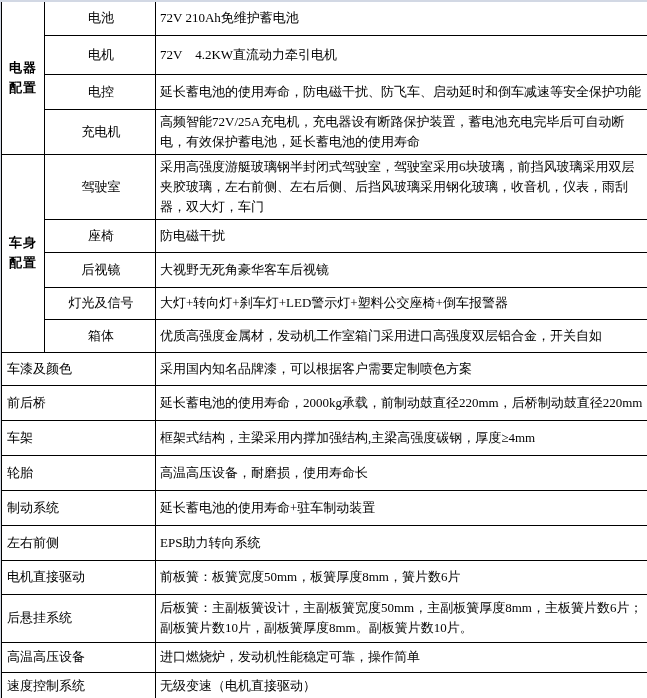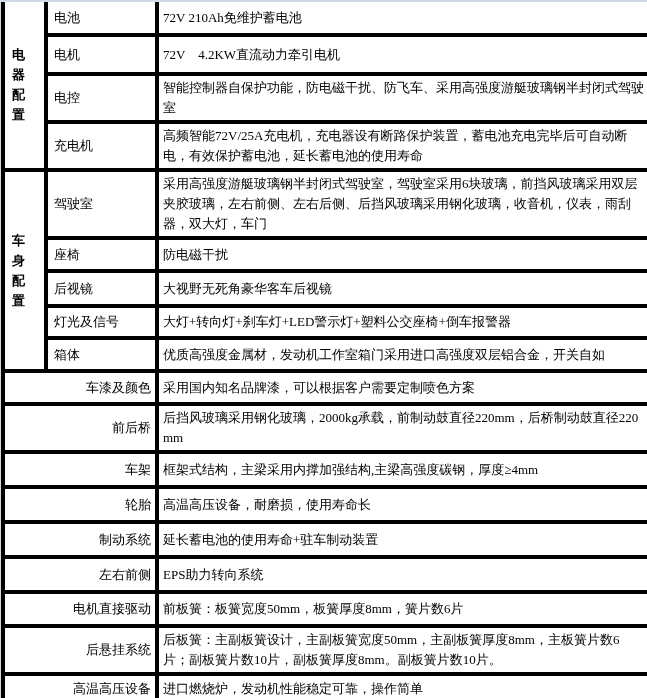--- a/index.html
+++ b/index.html
@@ -23,43 +23,44 @@
     border-left: 1px solid #d2d8e4;
     border-bottom: 2px solid #d2d8e4;
   }
   table.spec-table {
     border-collapse: collapse;
     table-layout: fixed;
     width: 646px;
     font-size: 13px;
   }
   table.spec-table td {
-    border: 4px solid #000000;
+    border: 1px solid #000000;
     vertical-align: middle;
     overflow: hidden;
     box-sizing: border-box;
   }
   
   tr.first-row td { border-top: none; }
   tr.last-row td  { border-bottom: none; }
-  td.cell-group, td.cell-label-merged { border-left: none; text-align: right; }
+  td.cell-group, td.cell-label-merged { border-left: none; }
 
   td.cell-group {
     width: 42px;
     text-align: left;
     font-weight: bold;
     padding: 0 7px;
     line-height: 20px;
     word-break: break-all;
     letter-spacing: 1px;
   }
   td.cell-label {
     width: 111px;
     padding: 2px 4px 2px 6px;
     line-height: 18px;
+    text-align: center;
   }
   td.cell-label-merged {
     padding: 2px 4px 2px 5px;
     line-height: 18px;
   }
   td.cell-value {
     padding: 2px 3px 2px 4px;
     line-height: 20px;
     white-space: pre-wrap;
     word-break: break-all;
@@ -81,21 +82,21 @@
           <td class="cell-group" rowspan="4">电器配置</td>
           <td class="cell-label">电池</td>
           <td class="cell-value">72V 210Ah免维护蓄电池</td>
         </tr>
         <tr style="height:39px">
           <td class="cell-label">电机</td>
           <td class="cell-value">72V    4.2KW直流动力牵引电机</td>
         </tr>
         <tr style="height:35px">
           <td class="cell-label">电控</td>
-          <td class="cell-value">智能控制器自保护功能，防电磁干扰、防飞车、采用高强度游艇玻璃钢半封闭式驾驶室</td>
+          <td class="cell-value">延长蓄电池的使用寿命，防电磁干扰、防飞车、启动延时和倒车减速等安全保护功能</td>
         </tr>
         <tr style="height:45px">
           <td class="cell-label">充电机</td>
           <td class="cell-value">高频智能72V/25A充电机，充电器设有断路保护装置，蓄电池充电完毕后可自动断电，有效保护蓄电池，延长蓄电池的使用寿命</td>
         </tr>
         <tr style="height:65px">
           <td class="cell-group" rowspan="5">车身配置</td>
           <td class="cell-label">驾驶室</td>
           <td class="cell-value">采用高强度游艇玻璃钢半封闭式驾驶室，驾驶室采用6块玻璃，前挡风玻璃采用双层夹胶玻璃，左右前侧、左右后侧、后挡风玻璃采用钢化玻璃，收音机，仪表，雨刮器，双大灯，车门</td>
         </tr>
@@ -114,21 +115,21 @@
         <tr style="height:33px">
           <td class="cell-label">箱体</td>
           <td class="cell-value">优质高强度金属材，发动机工作室箱门采用进口高强度双层铝合金，开关自如</td>
         </tr>
         <tr style="height:33px">
           <td class="cell-label-merged" colspan="2">车漆及颜色</td>
           <td class="cell-value">采用国内知名品牌漆，可以根据客户需要定制喷色方案</td>
         </tr>
         <tr style="height:35px">
           <td class="cell-label-merged" colspan="2">前后桥</td>
-          <td class="cell-value">后挡风玻璃采用钢化玻璃，2000kg承载，前制动鼓直径220mm，后桥制动鼓直径220mm</td>
+          <td class="cell-value">延长蓄电池的使用寿命，2000kg承载，前制动鼓直径220mm，后桥制动鼓直径220mm</td>
         </tr>
         <tr style="height:35px">
           <td class="cell-label-merged" colspan="2">车架</td>
           <td class="cell-value">框架式结构，主梁采用内撑加强结构,主梁高强度碳钢，厚度≥4mm</td>
         </tr>
         <tr style="height:35px">
           <td class="cell-label-merged" colspan="2">轮胎</td>
           <td class="cell-value">高温高压设备，耐磨损，使用寿命长</td>
         </tr>
         <tr style="height:35px">

